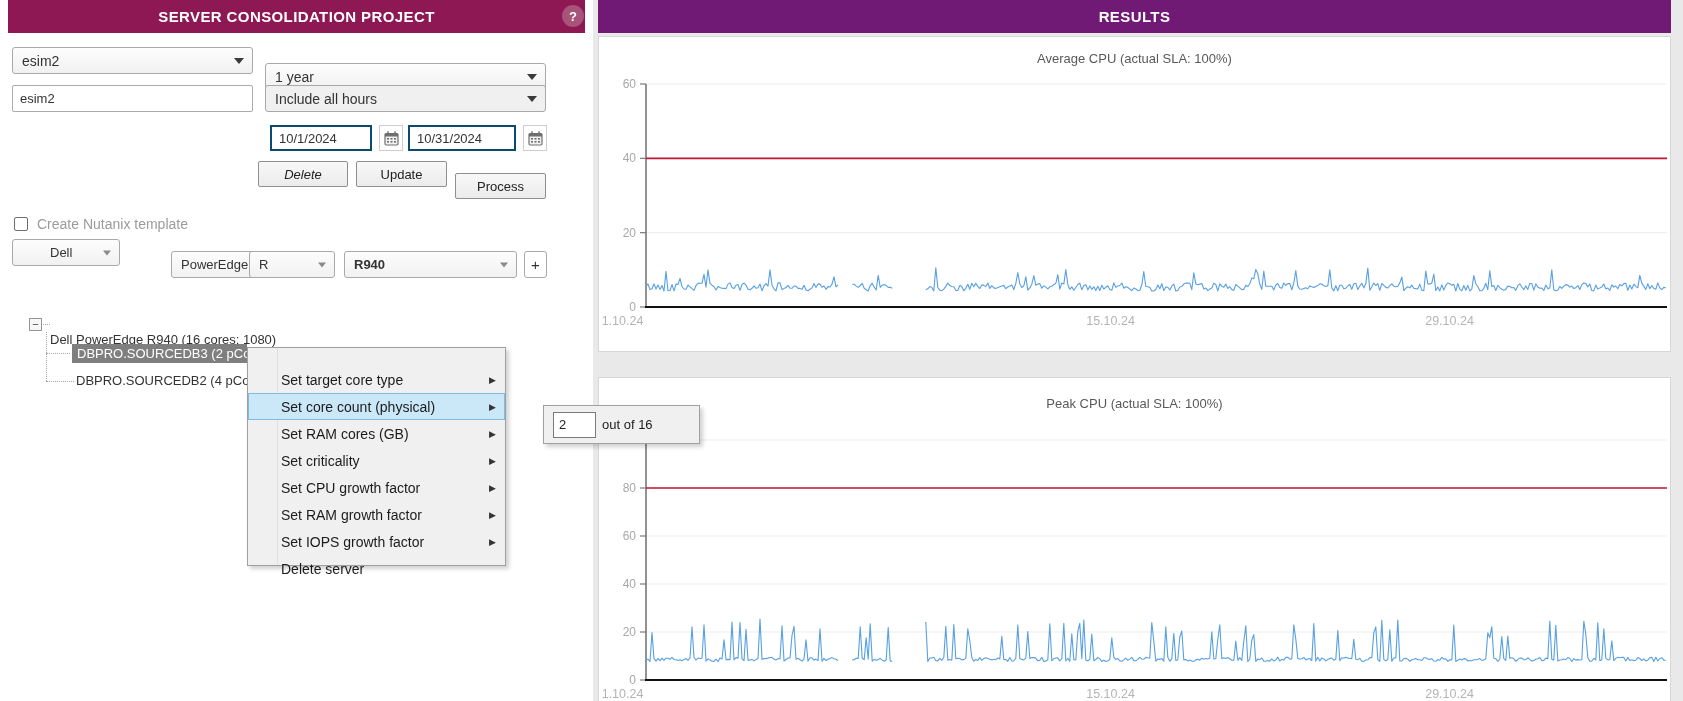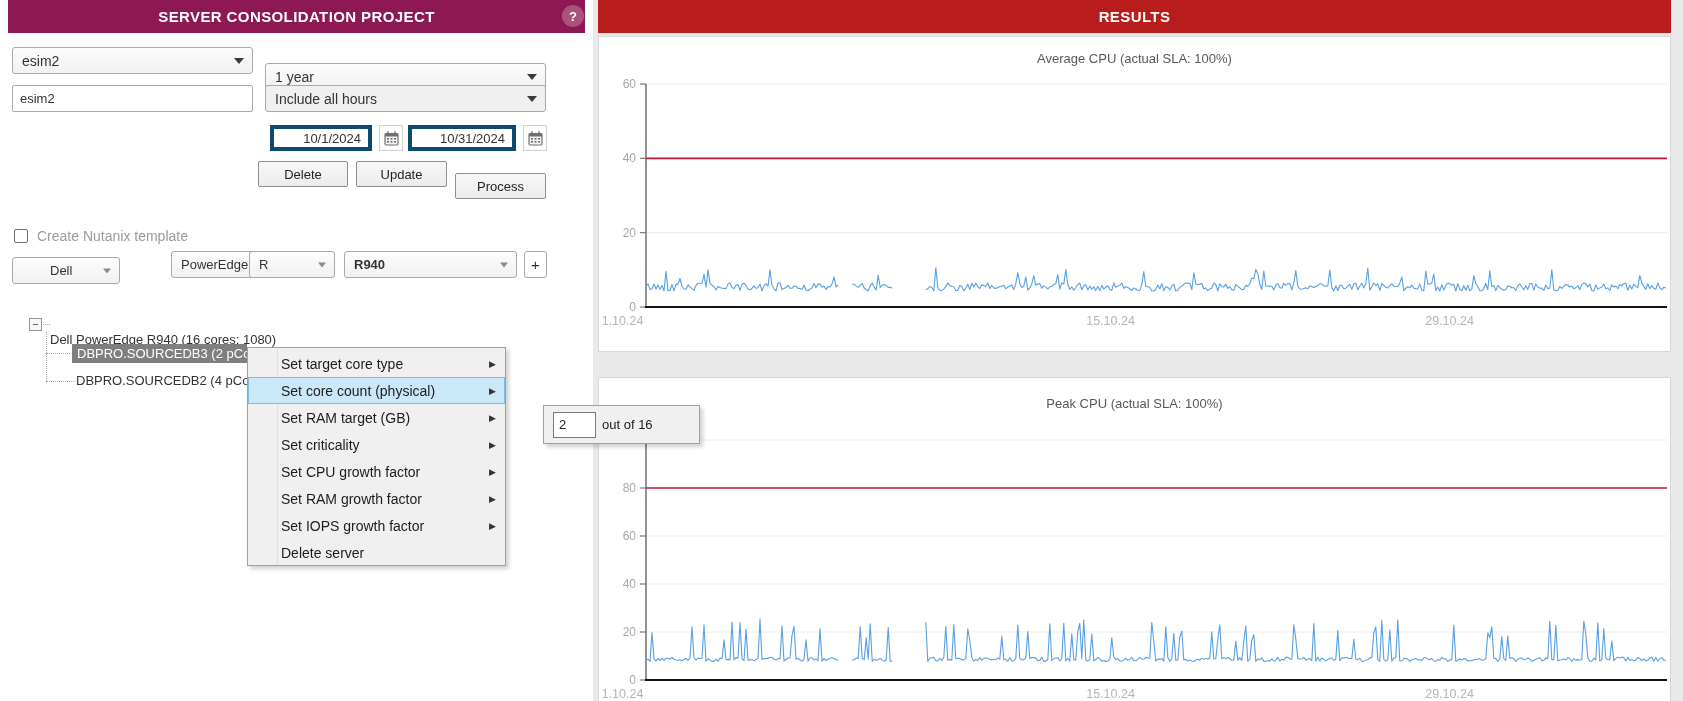--- a/index.html
+++ b/index.html
@@ -20,51 +20,51 @@
     display:flex; align-items:center; padding:0 22px 0 9px; cursor:pointer; }
   .sel .arr { position:absolute; right:8px; top:50%; transform:translateY(-50%);
     width:0; height:0; border-left:5px solid transparent; border-right:5px solid transparent;
     border-top:6px solid #3a3a3a; }
   .sel.gray { background:#f0f0f0; }
   .sel.sm { font-size:13px; }
   .sel.sm .arr { border-top-color:#8a8a8a; border-left-width:4px; border-right-width:4px; border-top-width:5px; }
 
   .txt { position:absolute; height:27px; border:1px solid #ababab; border-radius:2px; background:#fff;
     font-family:inherit; font-size:13px; color:#333; padding:0 7px; }
-  .date { height:26px; border:4px solid #0c4a6e; border-radius:0; font-size:13px;text-align:right; }
+  .date { height:26px; border:2px solid #0c4a6e; border-radius:0; font-size:13px; }
 
   .btn { position:absolute; height:26px; border:1px solid #8f8f8f; border-radius:2px;
     background:linear-gradient(#f8f8f8,#ececec); font-family:inherit; font-size:13px; color:#222;
     display:flex; align-items:center; justify-content:center; cursor:pointer; }
 
   .cal-btn { position:absolute; width:24px; height:26px; border:1px solid #cfcfcf; background:#fff;
     display:flex; align-items:center; justify-content:center; cursor:pointer; }
 
-  .chk-row { position:absolute; left:14px; top:228px; display:flex; align-items:center; gap:9px; }
+  .chk-row { position:absolute; left:14px; top:216px; display:flex; align-items:center; gap:9px; }
   .chk { width:14px; height:14px; border:1px solid #707070; border-radius:2px; background:#fff; cursor:pointer; }
   .chk-label { font-size:14px; color:#9b9b9b; }
 
   .plus-btn { position:absolute; width:23px; height:27px; border:1px solid #a9a9a9; border-radius:3px;
     background:#fff; font-size:15px; color:#333; display:flex; align-items:center; justify-content:center; cursor:pointer; }
 
   
   .tree-expand { position:absolute; left:29px; top:318px; width:13px; height:13px;
     border:1px solid #969696; background:#f7f7f7; display:flex; align-items:center; justify-content:center;
     font-size:11px; line-height:9px; color:#444; cursor:pointer; }
   .tree-root-label { position:absolute; left:50px; top:317px; font-size:13px; color:#333; white-space:nowrap;margin-top:15px; }
   .tree-child { position:absolute; font-size:13px; white-space:nowrap; overflow:hidden; cursor:default; }
   .tree-child.selected { left:72px; top:344px; width:175px; height:19px; background:#7f7f7f; color:#fff;
     padding:2px 4px 0 5px; }
   .tree-child.normal { left:76px; top:371px; width:171px; height:19px; color:#333; padding-top:2px; }
   .tline { position:absolute; border-color:#a8a8a8 !important; }
 
   
   .ctx-menu { position:absolute; left:247px; top:347px; width:259px; height:219px;
     background:#f0f0f0; border:1px solid #a0a0a0; box-shadow:3px 3px 4px rgba(0,0,0,.18);
-    z-index:30; padding-top:2px; }
+    z-index:30; padding-top:18px; }
   .ctx-gutter { position:absolute; left:29px; top:0; bottom:0; width:0; border-left:1px solid #e0e0e0; }
   .menu-item { position:relative; height:27px; display:flex; align-items:center;
     padding-left:33px; font-size:14px; color:#1b1b1b; cursor:pointer; }
   .menu-item .mi-arrow { position:absolute; right:9px; top:50%; transform:translateY(-50%);
     font-size:9px; color:#333; }
   .menu-item.hl { background:#cbe8f9; outline:1px solid #7cbce6; outline-offset:-1px; }
 
   .sub-popup { position:absolute; left:543px; top:405px; width:157px; height:39px;
     background:#f0f0f0; border:1px solid #a0a0a0; box-shadow:3px 3px 4px rgba(0,0,0,.18);
     z-index:31; display:flex; align-items:center; }
@@ -143,30 +143,30 @@
         <rect x="4" y="8" width="2" height="1.6"></rect>
           <rect x="7.5" y="8" width="2" height="1.6"></rect>
           <rect x="11" y="8" width="2" height="1.6"></rect>
         <rect x="4" y="11" width="2" height="1.6"></rect>
           <rect x="7.5" y="11" width="2" height="1.6"></rect>
           <rect x="11" y="11" width="2" height="1.6"></rect>
       </g>
     </svg>
   </div>
 
-  <button class="btn" style="left:258px; top:161px; width:90px;">Delete</button>
+  <button class="btn" style="left:258px; top:161px; width:90px;font-style:italic;">Delete</button>
   <button class="btn" style="left:356px; top:161px; width:91px;">Update</button>
   <button class="btn" style="left:455px; top:161px; width:91px;margin-top:12px;">Process</button>
 
   <div class="chk-row">
     <span class="chk"></span>
     <span class="chk-label">Create Nutanix template</span>
   </div>
 
-  <div class="sel sm" style="left:12px; top:257px; width:108px;padding-left:37px;">
+  <div class="sel sm" style="left:12px; top:239px; width:108px;padding-left:37px;">
     <span>Dell</span>
     <span class="arr"></span>
   </div>
   <div class="sel sm" style="left:130px; top:251px; width:111px;margin-left:41px;">
     <span>PowerEdge</span>
     <span class="arr"></span>
   </div>
   <div class="sel sm" style="left:249px; top:251px; width:86px;">
     <span>R</span>
     <span class="arr"></span>
@@ -195,21 +195,21 @@
     <div class="items">
         <div class="menu-item">
           <span>Set target core type</span>
           <span class="mi-arrow">▶</span>
         </div>
         <div class="menu-item hl">
           <span>Set core count (physical)</span>
           <span class="mi-arrow">▶</span>
         </div>
         <div class="menu-item">
-          <span>Set RAM target (GB)</span>
+          <span>Set RAM cores (GB)</span>
           <span class="mi-arrow">▶</span>
         </div>
         <div class="menu-item">
           <span>Set criticality</span>
           <span class="mi-arrow">▶</span>
         </div>
         <div class="menu-item">
           <span>Set CPU growth factor</span>
           <span class="mi-arrow">▶</span>
         </div>
@@ -224,21 +224,21 @@
         <div class="menu-item">
           <span>Delete server</span>
         </div>
       </div>
   </div>
   <div class="sub-popup">
     <input value="2" style="">
     <span class="sp-label">out of 16</span>
   </div>
 
-  <div class="rp-header" style="background:#b91c1c;align-items:center;">
+  <div class="rp-header" style="background:#701a75;align-items:center;">
     <span>RESULTS</span>
   </div>
 
   <div class="chart-card" id="chart-card-0">
     <div class="chart-title">Average CPU (actual SLA: 100%)</div>
     <svg width="1073" height="316">
         <line x1="47" x2="1068" y1="195.66666666666669" y2="195.66666666666669" stroke="#ededed" stroke-width="1"></line>
         <line x1="47" x2="1068" y1="121.33333333333334" y2="121.33333333333334" stroke="#ededed" stroke-width="1"></line>
         <line x1="47" x2="1068" y1="47" y2="47" stroke="#ededed" stroke-width="1"></line>
         <line x1="47" x2="47" y1="47" y2="270" stroke="#4a4a4a" stroke-width="1.2"></line>

